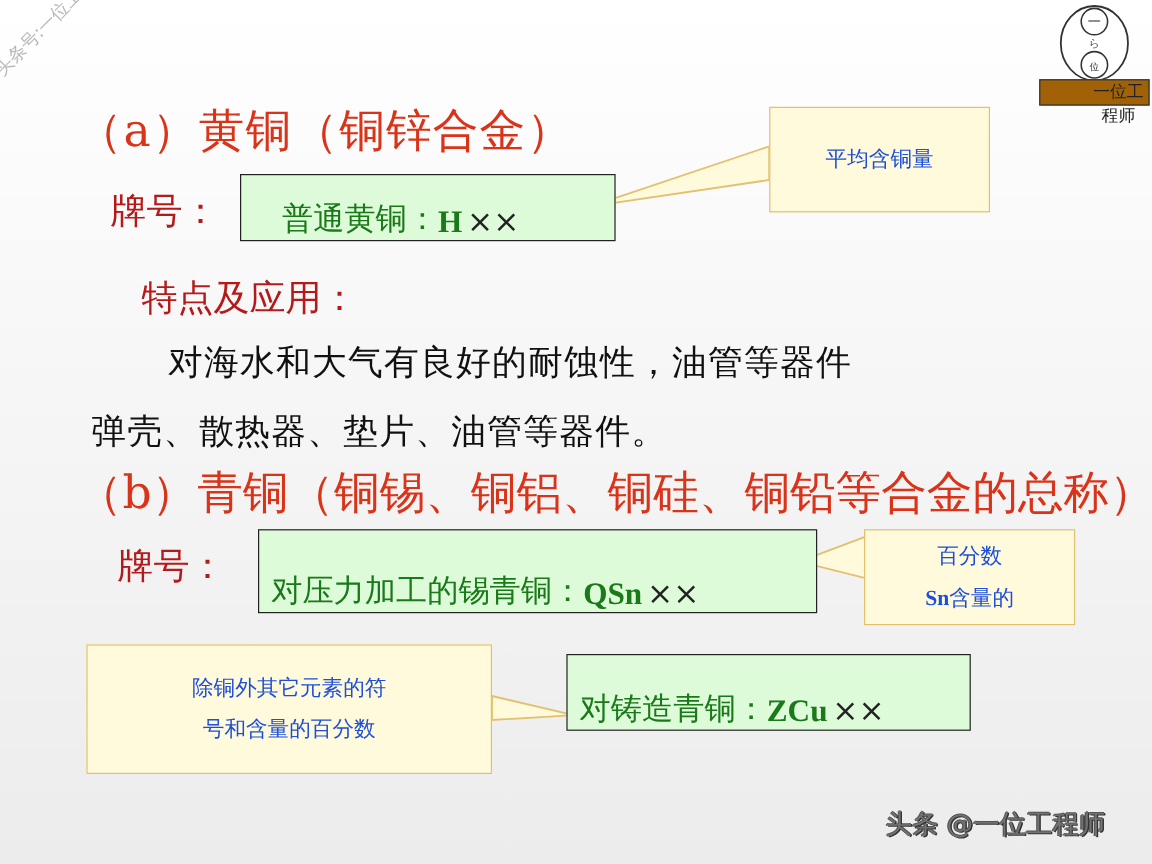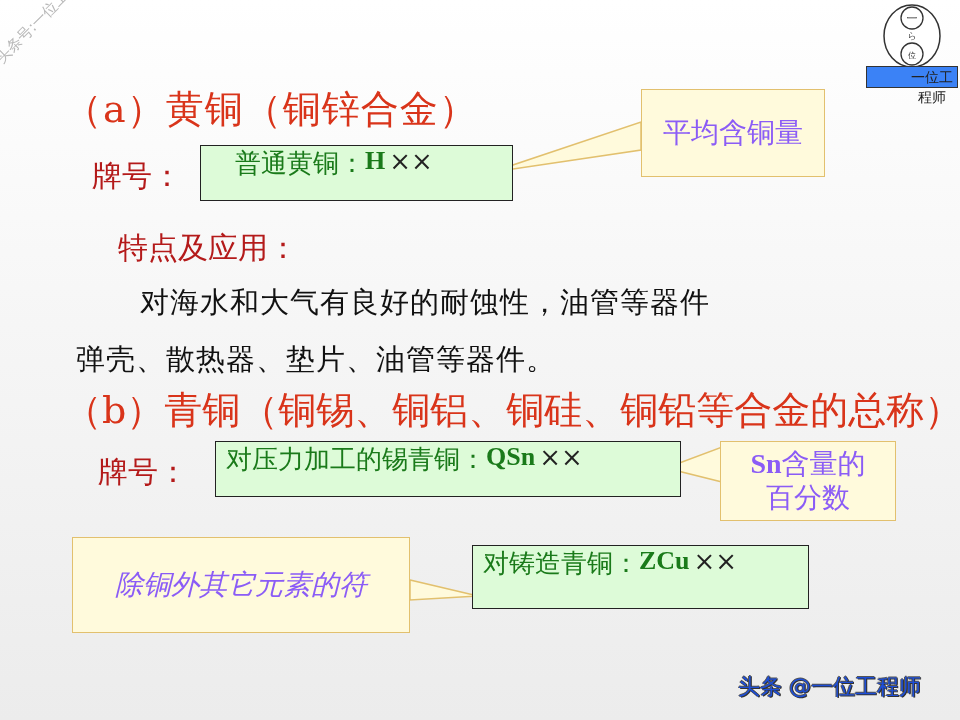--- a/index.html
+++ b/index.html
@@ -10,50 +10,50 @@
   }
   .abs { position: absolute; }
   .red { color: #d9341a; }
   .darkred { color: #b41a1a; text-align: center; }
   .heading { font-size: 38px; letter-spacing: 1px; white-space: nowrap; }
   .label { font-size: 30px; white-space: nowrap; }
   .body-text { font-size: 29px; color: #111; white-space: nowrap; letter-spacing: 1px; }
   .greenbox {
     background: #ddfbd8; border: 1.5px solid #222;
     color: #1a7a1a; font-size: 26px; white-space: nowrap;
-    display: flex; align-items: flex-start; box-sizing: border-box;
+    display: flex; align-items: flex-end; box-sizing: border-box;
   }
   .greenbox b { font-family: "Liberation Serif", serif; font-weight: bold; }
   .greenbox .xx { color: #222; font-weight: normal; margin-left: 4px; }
   .callout {
     background: #fffadc; border: 1.5px solid #e2c06e;
-    color: #8b5cf6; font-size: 28px; line-height: 34px;
+    color: #1d4ed8; font-size: 18px; line-height: 34px;
     text-align: center; box-sizing: border-box;
     display: flex; align-items: center; justify-content: center;
   }
   .callout span { display: block; }
   .callout .sn { font-family: "Liberation Serif", serif; font-weight: bold; }
   svg.pointers { position: absolute; left: 0; top: 0; width: 960px; height: 720px; pointer-events: none; }
   .watermark-diag {
     position: absolute; left: -8px; top: 54px; transform: rotate(-45deg);
     transform-origin: left top; font-size: 15px; color: #b8b8b8;
     white-space: nowrap; font-family: "DejaVu Sans", sans-serif;
   }
   .logo {
     position: absolute; left: 866px; top: 4px; width: 92px; height: 84px;
   }
   .logo-box {
     position: absolute; left: 0; bottom: 0; width: 92px; height: 22px;
-    border: 1.5px solid #333; box-sizing: border-box; background: #3b82f6;
+    border: 1.5px solid #333; box-sizing: border-box; background: #a16207;
     font-size: 14px; text-align: center; line-height: 20px; color: #222;
     font-family: "DejaVu Sans", sans-serif;
     padding-left: 40px;
   }
   .footer-wm {
-    position: absolute; left: 738px; top: 672px; font-size: 22px; color: #1d4ed8;
+    position: absolute; left: 738px; top: 672px; font-size: 22px; color: #737373;
     font-family: "DejaVu Sans", sans-serif;
     text-shadow: 1px 1px 0 #333, -1px 0 0 #555, 0 -1px 0 #555, 1px 0 0 #333;
     white-space: nowrap;
   }
 </style>
 </head>
 <body>
 
 <div class="watermark-diag">头条号:一位工程师</div>
 
@@ -93,38 +93,39 @@
 
 <div class="abs label darkred" style="left:90px; top:228px;margin-left:28px;">特点及应用：</div>
 
 <div class="abs body-text" style="left:140px; top:283px;">对海水和大气有良好的耐蚀性，油管等器件</div>
 <div class="abs body-text" style="left:76px; top:340px;">弹壳、散热器、垫片、油管等器件。</div>
 
 <div class="abs heading red" style="left:64px; top:385px; font-size:38px; letter-spacing:0;">（b）青铜（铜锡、铜铝、铜硅、铜铅等合金的总称）</div>
 
 <div class="abs label darkred" style="left:98px; top:452px;">牌号：</div>
 
-<div class="abs greenbox" style="left:215px; top:441px; width:466px; height:56px; padding-left:10px;">
+<div class="abs greenbox" style="left:215px; top:441px; width:466px; height:70px; padding-left:10px;">
   <span>对压力加工的锡青铜：</span>
   <b>QSn</b>
   <span class="xx">××</span>
 </div>
 
 <div class="abs callout" style="left:720px; top:441px; width:176px; height:80px;">
   <div>
+    <span>百分数</span>
     <span>
       <span class="sn" style="display:inline">Sn</span><span style="display:inline">含量的</span>
     </span>
-    <span>百分数</span>
   </div>
 </div>
 
-<div class="abs callout" style="left:72px; top:537px; width:338px; height:96px;font-style:italic;">
+<div class="abs callout" style="left:72px; top:537px; width:338px; height:108px;">
   <div>
     <span>除铜外其它元素的符</span>
+    <span>号和含量的百分数</span>
   </div>
 </div>
 
 <div class="abs greenbox" style="left:472px; top:545px; width:337px; height:64px; padding-left:10px;">
   <span>对铸造青铜：</span>
   <b>ZCu</b>
   <span class="xx">××</span>
 </div>
 
 <div class="footer-wm">头条 @一位工程师</div>

